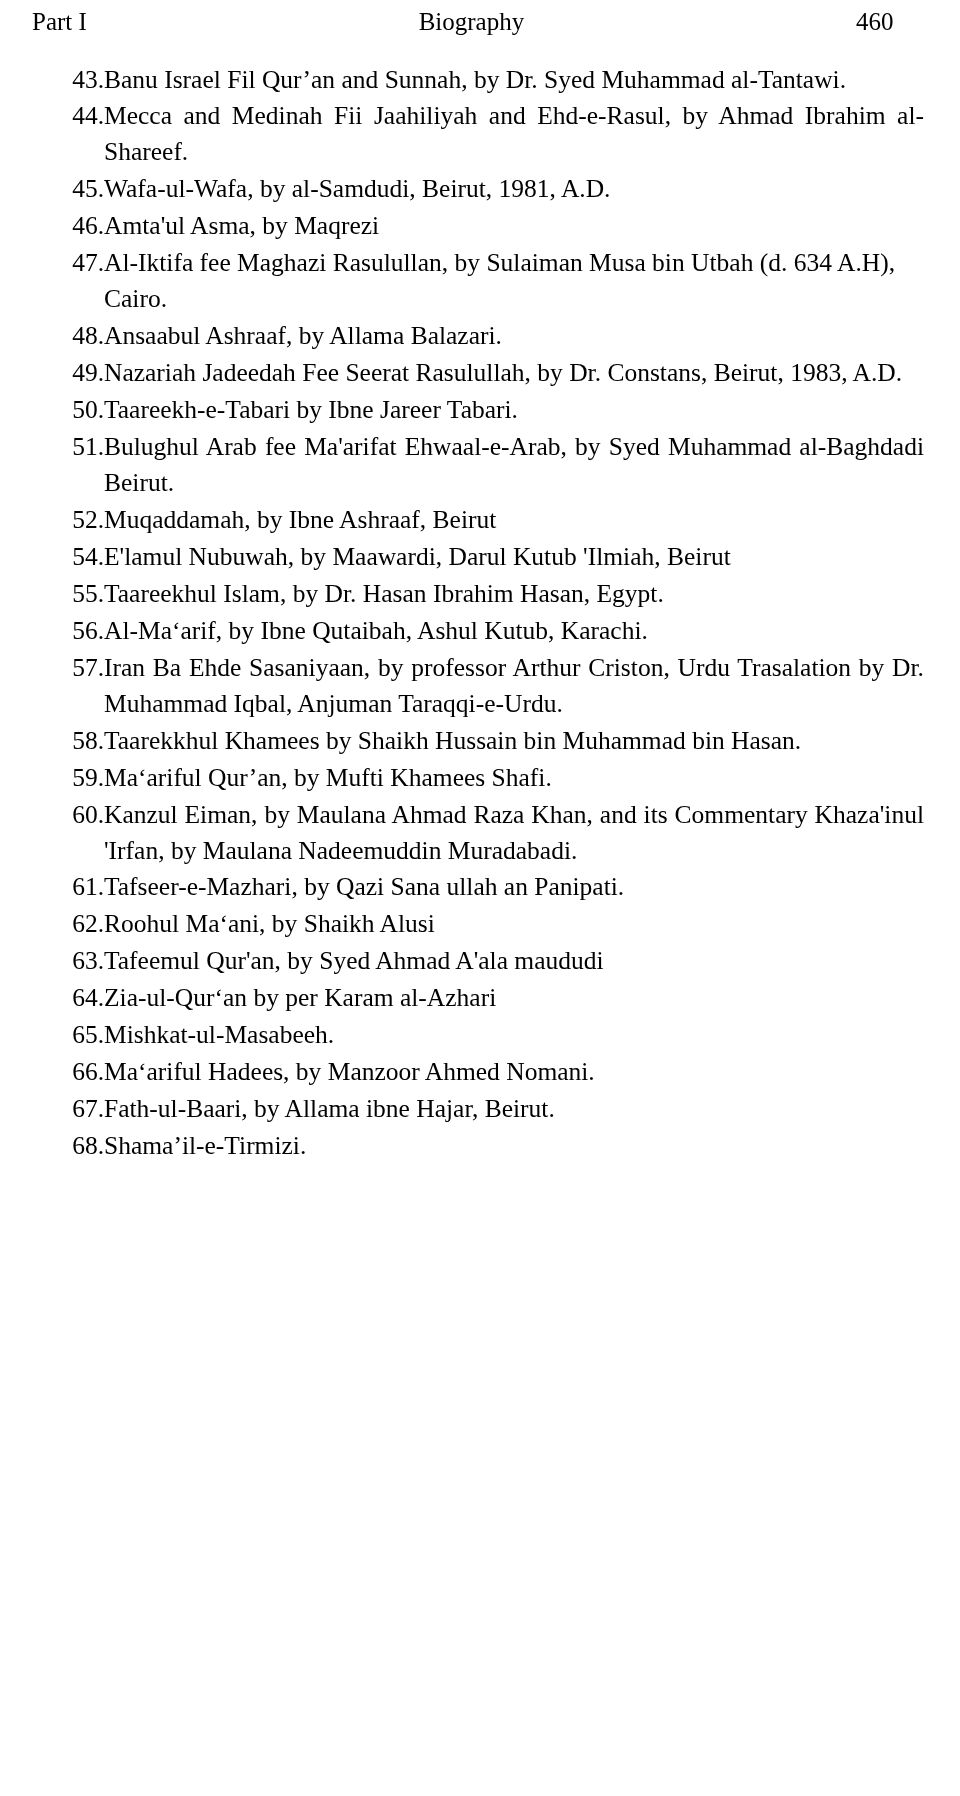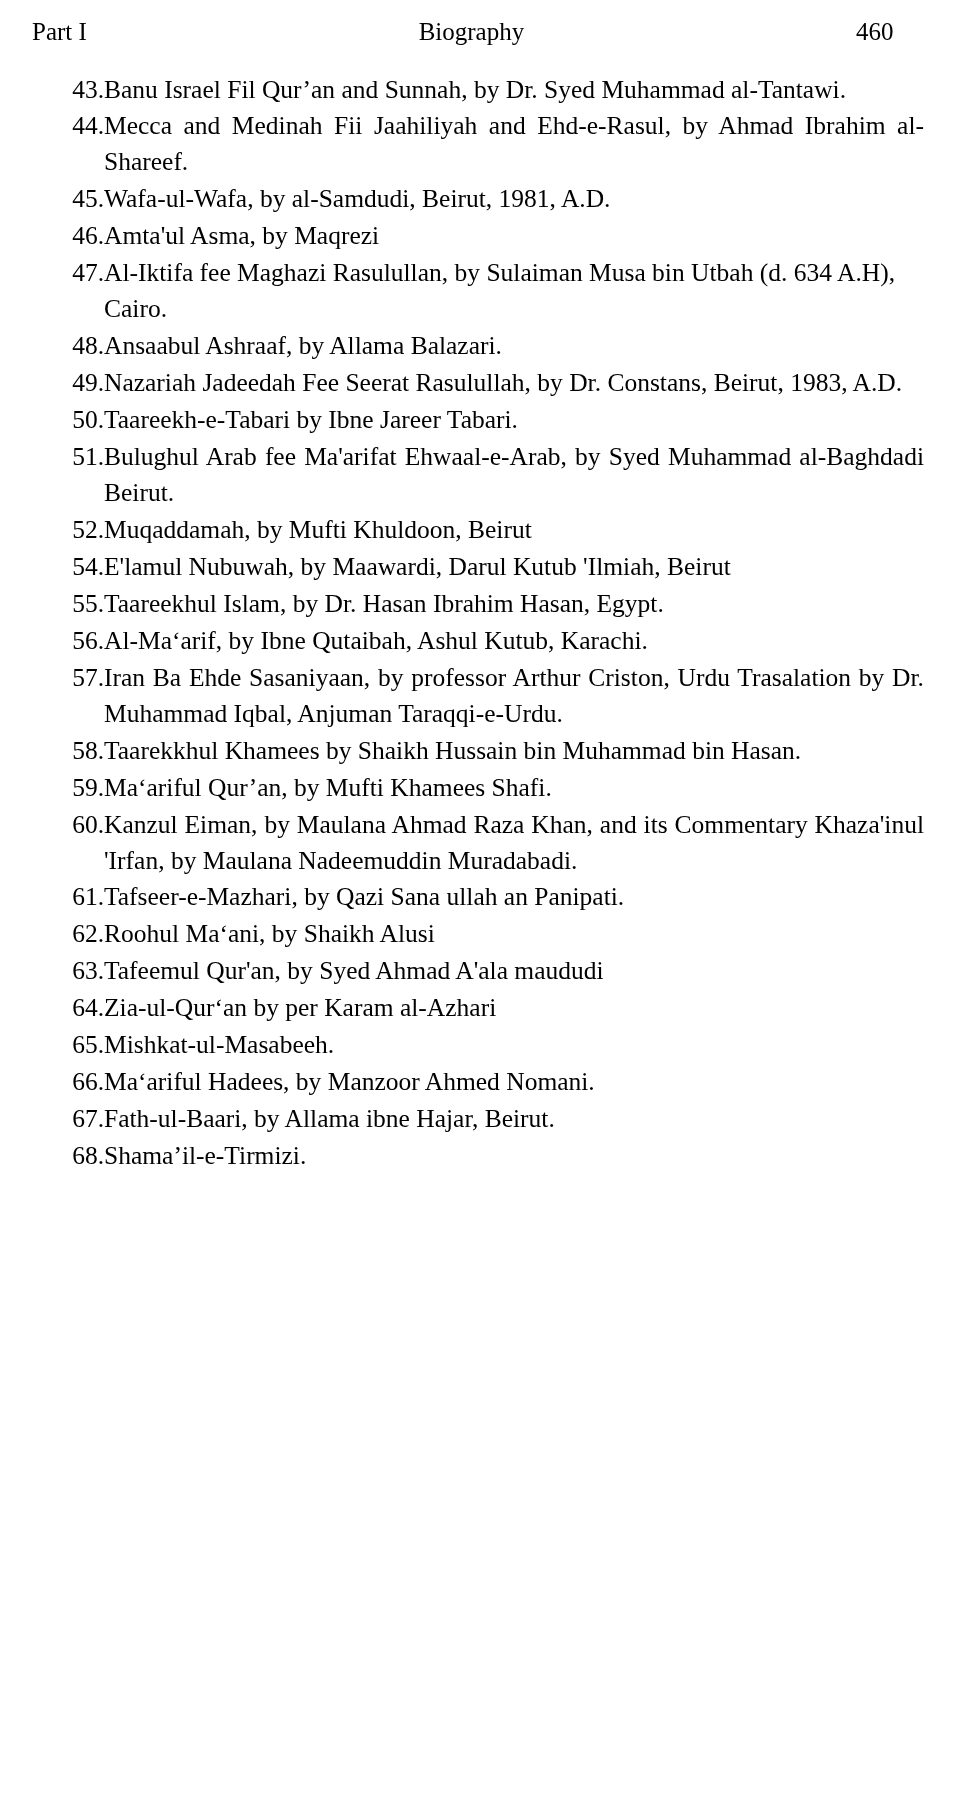--- a/index.html
+++ b/index.html
@@ -11,21 +11,21 @@
     width: 960px;
     min-height: 1796px;
     font-family: "Liberation Serif", serif;
     color: #000000;
     position: relative;
   }
   .page {
     width: 960px;
     min-height: 1796px;
     box-sizing: border-box;
-    padding: 18px 30px 0 30px;
+    padding: 8px 30px 0 30px;
     position: relative;
   }
   .running-head {
     display: flex;
     align-items: baseline;
     font-size: 25px;
     line-height: 1.1;
     padding: 0 4px 0 2px;
     margin-bottom: 26px;
   }
@@ -112,21 +112,21 @@
       <li class="ref-item">
         <span class="ref-num">50.</span>
         <span class="ref-text nojustify">Taareekh-e-Tabari by Ibne Jareer Tabari.</span>
       </li>
       <li class="ref-item">
         <span class="ref-num">51.</span>
         <span class="ref-text">Bulughul Arab fee Ma'arifat Ehwaal-e-Arab, by Syed Muhammad al-Baghdadi Beirut.</span>
       </li>
       <li class="ref-item">
         <span class="ref-num">52.</span>
-        <span class="ref-text nojustify">Muqaddamah, by Mufti Khuldoon, Beirut</span>
+        <span class="ref-text nojustify">Muqaddamah, by Ibne Ashraaf, Beirut</span>
       </li>
       <li class="ref-item">
         <span class="ref-num">54.</span>
         <span class="ref-text">E'lamul Nubuwah, by Maawardi, Darul Kutub 'Ilmiah, Beirut</span>
       </li>
       <li class="ref-item">
         <span class="ref-num">55.</span>
         <span class="ref-text nojustify">Taareekhul Islam, by Dr. Hasan Ibrahim Hasan, Egypt.</span>
       </li>
       <li class="ref-item">

